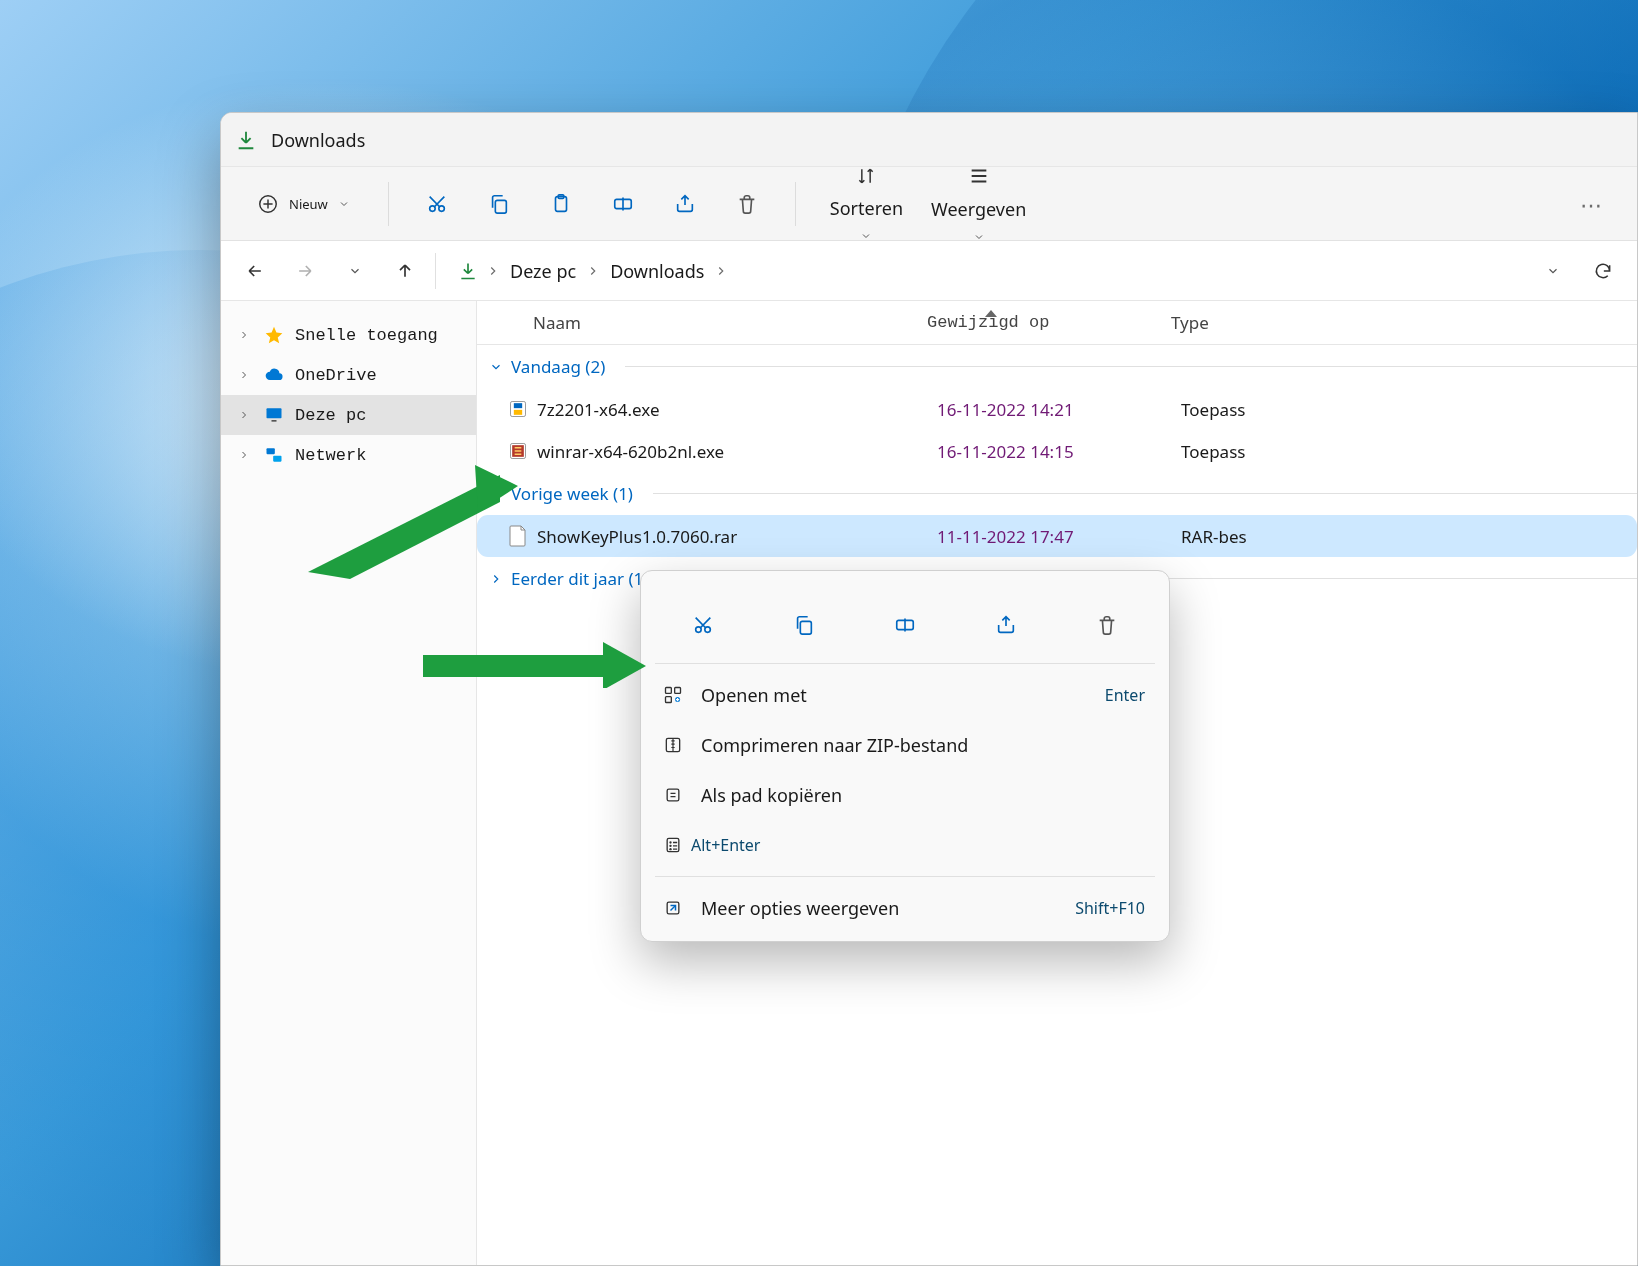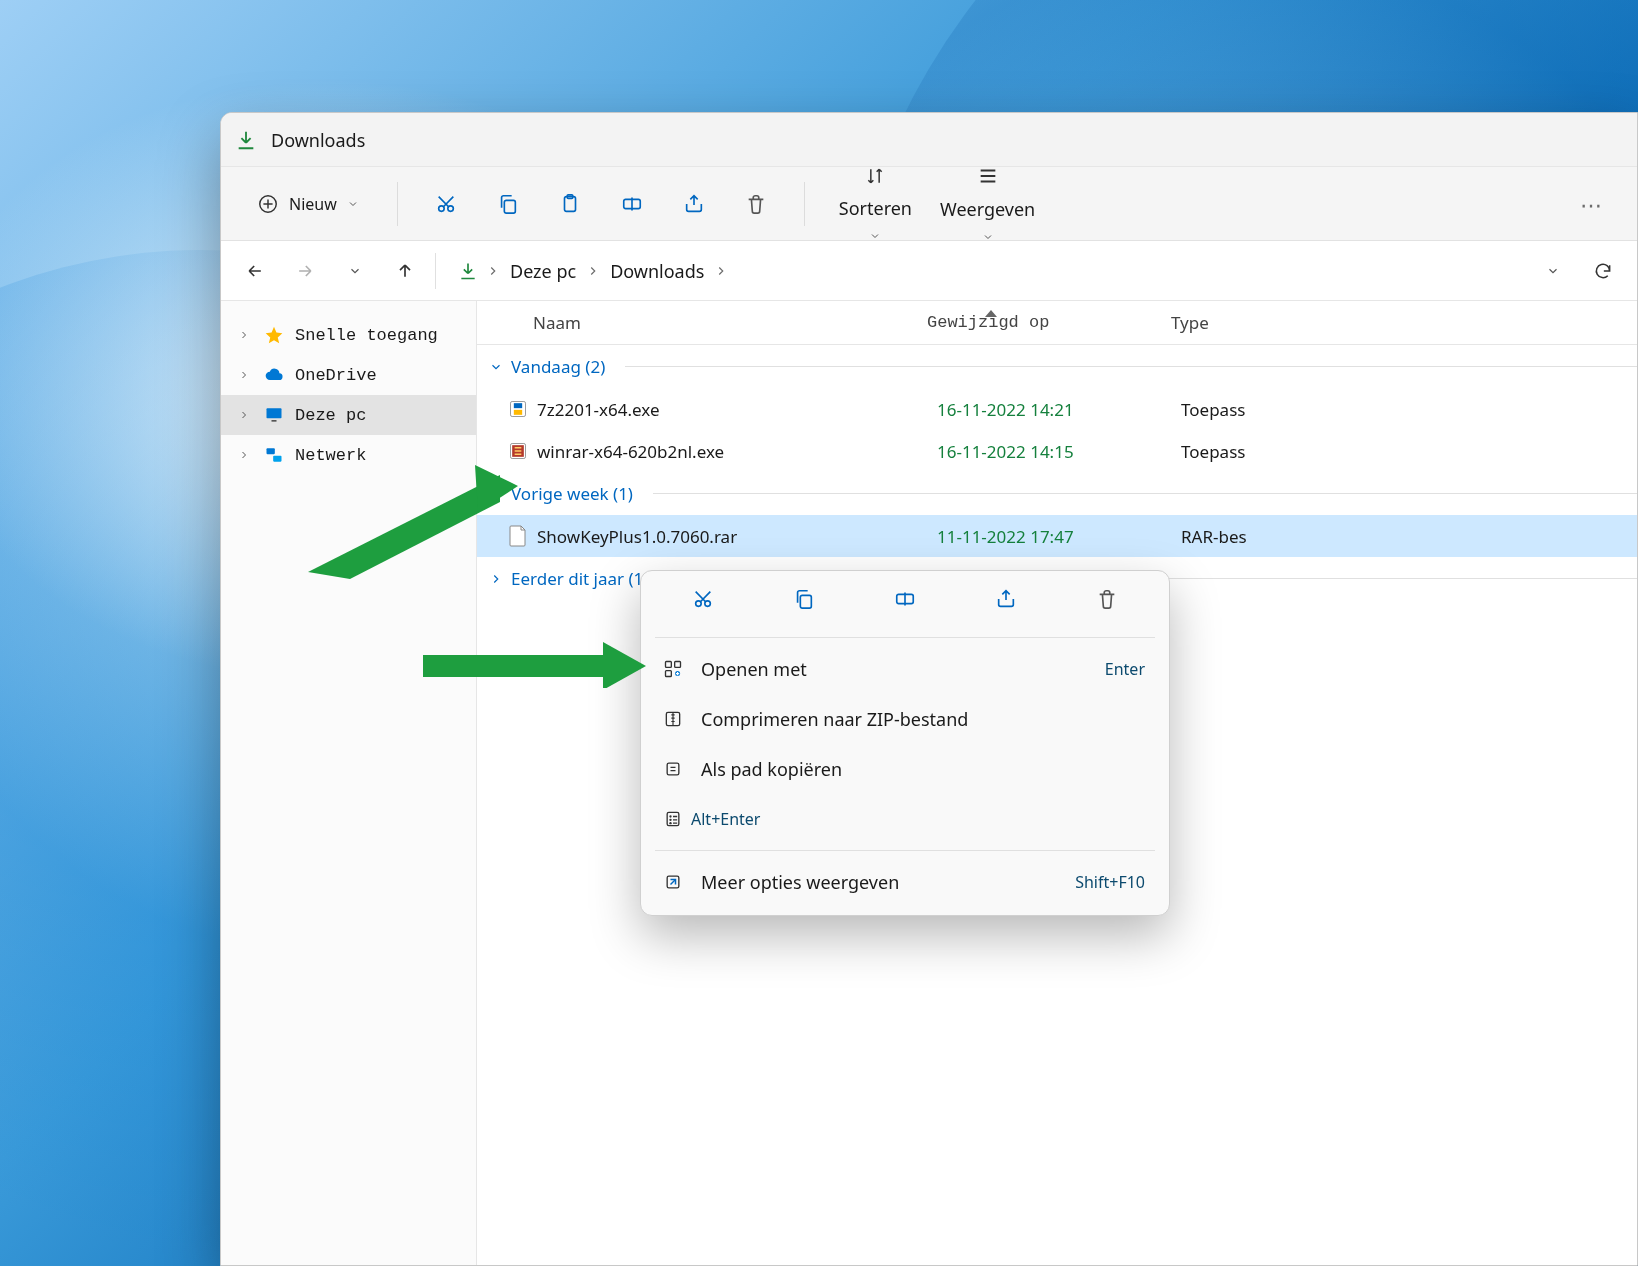--- a/index.html
+++ b/index.html
@@ -70,21 +70,21 @@
     align-items: center;
     padding: 0 22px;
     gap: 8px;
     background: #f5f5f5;
     border-bottom: 1px solid #e2e2e2;
   }
   .toolbar .newbtn {
     display: flex; align-items: center; gap: 10px;
     padding: 8px 14px;
     border-radius: 6px;
-    font-size: 16px;
+    font-size: 13px;
     color: #1a1a1a;
     cursor: pointer;
     justify-content: center;
   }
   .toolbar .vsep { width:1px; height:44px; background:#dcdcdc; margin: 0 16px; }
   .tbtn {
     width: 48px; height: 48px;
     display:flex; align-items:center; justify-content:center;
     border-radius:6px;
     color:#0067c0;
@@ -165,38 +165,38 @@
     color:#0067c0;
     cursor:pointer;
   }
   .grouphdr.collapsed .gchev svg { transform: rotate(-90deg); }
   .grouphdr .gchev { display:flex; }
   .grouphdr .line { flex:1; height:1px; background:#e0e0e0; margin-left:12px; }
   .row {
     display:flex; align-items:center;
     height:42px; font-size:17px;
   }
-  .row.selected { background:#cde8ff; }
+  .row.selected { background:#cde8ff;border-radius:11px; }
   .row .chevcol { width:26px; }
   .row .iconcol { width:30px; display:flex; justify-content:center; }
   .row .namecol { flex:0 0 404px; padding-left:4px; }
-  .row .datecol { flex:0 0 244px; color:#15803d; }
+  .row .datecol { flex:0 0 244px; color:#701a75; }
   .row .typecol { flex:0 0 110px; }
 
   
   .ctxmenu {
     position:absolute;
     left: 640px;
     top: 570px;
     width: 530px;
     background:#f9f9f9;
     border:1px solid #d0d0d0;
     border-radius:12px;
     box-shadow: 0 20px 50px rgba(0,0,0,0.28);
-    padding: 2px 8px 8px 8px;
+    padding: 28px 8px 8px 8px;
     z-index: 50;
   }
   .ctxtop {
     display:flex; justify-content:space-around;
     padding: 4px 4px 10px 4px;
   }
   .ctxtop .tbtn { width:44px; height:44px; }
   .ctxitem {
     display:flex; align-items:center;
     height:50px;

